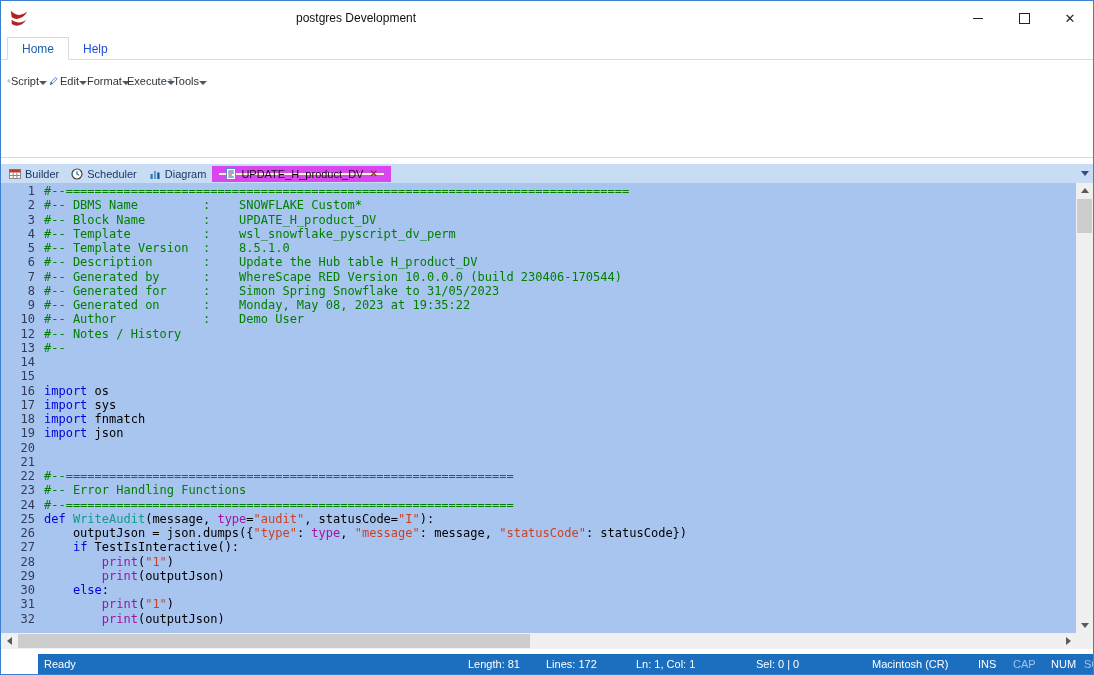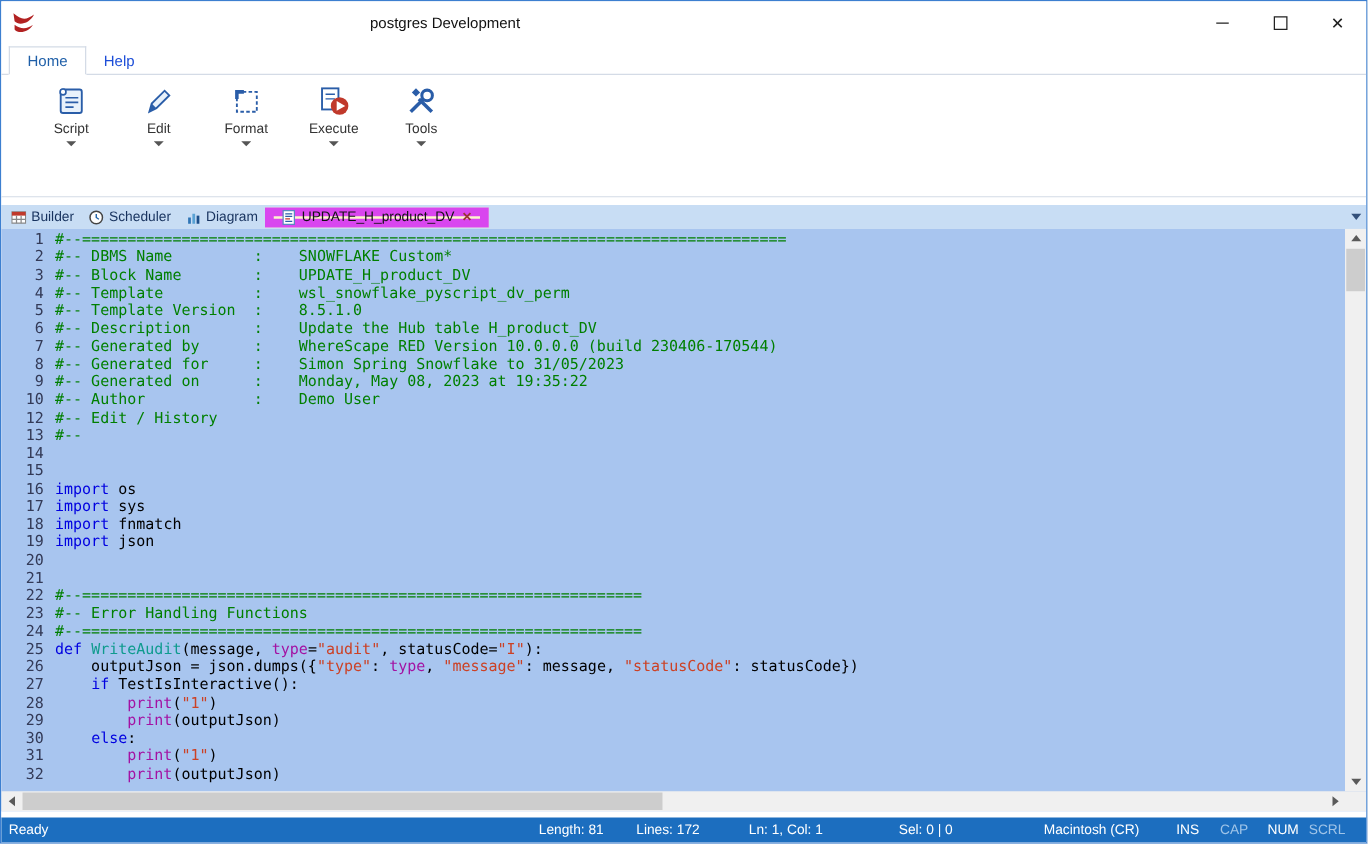--- a/index.html
+++ b/index.html
@@ -17,21 +17,21 @@
   .glyph-max{display:inline-block;width:9px;height:9px;border:1px solid #222;}
   .glyph-close{font-size:13px;color:#222;}
 
   
   .ribbontabs{flex:0 0 24px;display:flex;align-items:flex-end;padding-left:6px;background:#fff;border-bottom:1px solid #d4dbe6;}
   .rtab{padding:4px 14px 3px;font-size:12px;color:#1d4ed8;}
   .rtab.active{color:#1f5fa8;background:#fff;border:1px solid #d4dbe6;border-bottom:1px solid #fff;margin-bottom:-1px;}
 
   
   .ribbonbody{flex:0 0 93px;display:flex;align-items:flex-start;padding:4px 0 0 6px;background:#fff;border-bottom:1px solid #d4dbe6;}
-  .rbtn{width:40px;display:flex;flex-direction:column;align-items:center;font-size:11px;color:#333;margin-left:30px;}
+  .rbtn{width:40px;display:flex;align-items:center;font-size:11px;color:#333;}
   .rbtn svg{width:30px;height:30px;margin:2px 0 1px;}
   .rcaret{margin-top:4px;width:0;height:0;border-left:4px solid transparent;border-right:4px solid transparent;border-top:4px solid #555;}
   .gapstrip{flex:0 0 6px;background:#fff;}
 
   
   .tabstrip{flex:0 0 19px;background:#c8ddf4;display:flex;align-items:center;font-size:11px;color:#17325e;padding-left:2px;position:relative;}
   .dtab{display:flex;align-items:center;gap:4px;padding:0 6px;height:16px;box-sizing:border-box;}
   .dtab svg{width:12px;height:12px;}
   .dtab.active{background:#fdf6cd;border:7px solid #d946ef;color:#111;}
   .tclose{color:#993333;font-weight:bold;font-size:10px;margin-left:2px;}
@@ -58,21 +58,21 @@
   .tri-lf{width:0;height:0;border-top:4px solid transparent;border-bottom:4px solid transparent;border-right:5px solid #5a5a5a;}
   .tri-rt{width:0;height:0;border-top:4px solid transparent;border-bottom:4px solid transparent;border-left:5px solid #5a5a5a;}
   .vthumb{position:absolute;top:16px;left:1px;width:15px;height:34px;background:#cdcdcd;}
   .hscroll{position:absolute;left:0;right:17px;bottom:0;height:16px;background:#f0f0f0;}
   .hbtn{position:absolute;top:0;width:16px;height:16px;display:flex;align-items:center;justify-content:center;}
   .hthumb{position:absolute;left:17px;top:1px;bottom:1px;width:512px;background:#cdcdcd;}
   .corner{position:absolute;right:0;bottom:0;width:17px;height:16px;background:#f0f0f0;}
   .strip2{flex:0 0 5px;background:#fff;}
 
   
-  .statusbar{flex:0 0 20px;background:#1c6ebf;color:#fff;font-size:11px;position:relative;}
+  .statusbar{flex:0 0 20px;background:#1c6ebf;color:#fff;font-size:11px;position:relative;margin-left:37px;}
   .sseg{position:absolute;top:4px;white-space:nowrap;}
   .s0{left:6px;} .s1{left:430px;} .s2{left:508px;} .s3{left:598px;} .s4{left:718px;}
   .s5{left:822px;padding-left:12px;} .s6{left:940px;} .s7{left:975px;} .s8{left:1013px;} .s9{left:1046px;}
   .dim{color:#9fc4e8;}
 </style>
 </head>
 <body>
 
 <div class="window">
 
@@ -198,21 +198,21 @@
         <div class="cl"><span class="ln">1</span><span class="tk-c">#--==============================================================================</span></div>
         <div class="cl"><span class="ln">2</span><span class="tk-c">#-- DBMS Name         :    SNOWFLAKE Custom*</span></div>
         <div class="cl"><span class="ln">3</span><span class="tk-c">#-- Block Name        :    UPDATE_H_product_DV</span></div>
         <div class="cl"><span class="ln">4</span><span class="tk-c">#-- Template          :    wsl_snowflake_pyscript_dv_perm</span></div>
         <div class="cl"><span class="ln">5</span><span class="tk-c">#-- Template Version  :    8.5.1.0</span></div>
         <div class="cl"><span class="ln">6</span><span class="tk-c">#-- Description       :    Update the Hub table H_product_DV</span></div>
         <div class="cl"><span class="ln">7</span><span class="tk-c">#-- Generated by      :    WhereScape RED Version 10.0.0.0 (build 230406-170544)</span></div>
         <div class="cl"><span class="ln">8</span><span class="tk-c">#-- Generated for     :    Simon Spring Snowflake to 31/05/2023</span></div>
         <div class="cl"><span class="ln">9</span><span class="tk-c">#-- Generated on      :    Monday, May 08, 2023 at 19:35:22</span></div>
         <div class="cl"><span class="ln">10</span><span class="tk-c">#-- Author            :    Demo User</span></div>
-        <div class="cl"><span class="ln">12</span><span class="tk-c">#-- Edit / History</span></div>
+        <div class="cl"><span class="ln">12</span><span class="tk-c">#-- Notes / History</span></div>
         <div class="cl"><span class="ln">13</span><span class="tk-c">#--</span></div>
         <div class="cl"><span class="ln">14</span></div>
         <div class="cl"><span class="ln">15</span></div>
         <div class="cl"><span class="ln">16</span><span class="tk-k">import</span><span class="tk-p"> os</span></div>
         <div class="cl"><span class="ln">17</span><span class="tk-k">import</span><span class="tk-p"> sys</span></div>
         <div class="cl"><span class="ln">18</span><span class="tk-k">import</span><span class="tk-p"> fnmatch</span></div>
         <div class="cl"><span class="ln">19</span><span class="tk-k">import</span><span class="tk-p"> json</span></div>
         <div class="cl"><span class="ln">20</span></div>
         <div class="cl"><span class="ln">21</span></div>
         <div class="cl"><span class="ln">22</span><span class="tk-c">#--==============================================================</span></div>

